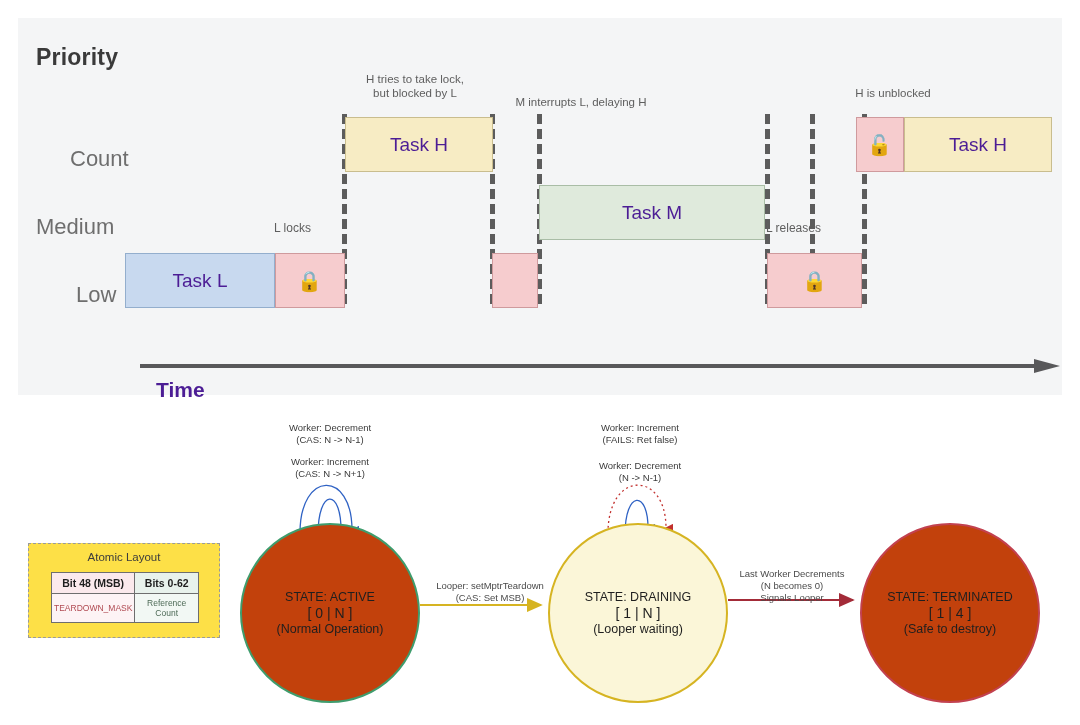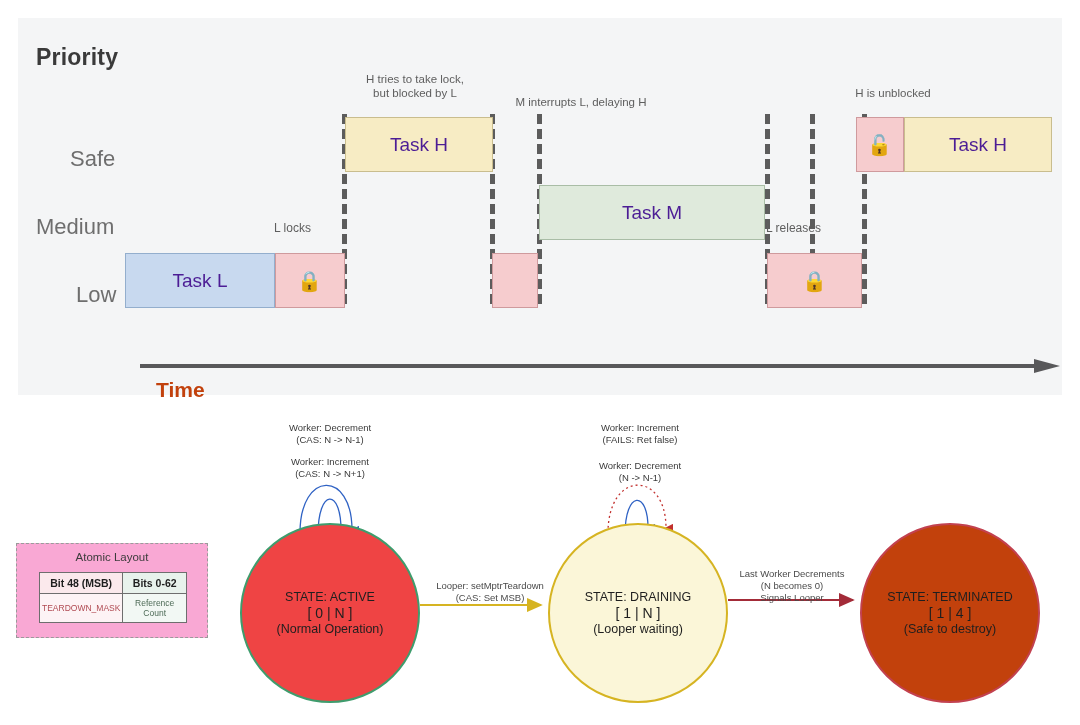--- a/index.html
+++ b/index.html
@@ -5,21 +5,21 @@
   html,body{margin:0;padding:0;background:#ffffff;}
   body{width:1080px;height:725px;position:relative;overflow:hidden;
        font-family:"Liberation Sans","DejaVu Sans",sans-serif;color:#3c3c3c;}
 
   
   #timeline-panel{position:absolute;left:18px;top:18px;width:1044px;height:377px;
        background:#f4f5f6;}
   #priority-axis-label{position:absolute;left:18px;top:26px;font-size:23px;
        font-weight:bold;color:#3a3a3a;letter-spacing:.2px;}
   #time-axis-label{position:absolute;left:138px;top:360px;font-size:21px;
-       font-weight:bold;color:#c2410c;}
+       font-weight:bold;color:#4c1d95;}
 
   .row-label{position:absolute;font-size:22px;color:#6e6e6e;}
   #row-label-high{left:52px;top:128px;}
   #row-label-medium{left:18px;top:196px;}
   #row-label-low{left:58px;top:264px;}
 
   
   .vguide{position:absolute;width:0;border-left:5px dashed #5c5c5c;}
 
   
@@ -35,61 +35,61 @@
            text-align:center;white-space:pre-line;}
   .tick-label{position:absolute;font-size:12px;color:#5e5e5e;}
 
   
   #time-arrow{position:absolute;left:122px;top:341px;width:920px;height:14px;}
 
   
   #state-panel{position:absolute;left:0;top:400px;width:1080px;height:325px;}
 
   
-  #atomic-layout{position:absolute;left:16px;top:143px;width:192px;height:95px;
-      border:1px dashed #9a9a9a;box-sizing:border-box;background:#f9a8d4;}
+  #atomic-layout{position:absolute;left:28px;top:143px;width:192px;height:95px;
+      border:1px dashed #9a9a9a;box-sizing:border-box;background:#fde047;}
   #atomic-layout-title{position:absolute;top:7px;left:0;width:100%;text-align:center;
       font-size:11.5px;color:#3c3c3c;}
   #atomic-table{position:absolute;left:22px;top:28px;width:148px;
       border-collapse:collapse;font-size:10px;}
   #atomic-table td{border:1px solid #6e6e6e;text-align:center;padding:4px 2px;}
   .cell-msb-head{background:#fbe9ec;font-weight:bold;font-size:10.5px;color:#1e1e1e;}
   .cell-bits-head{background:#e8f2ec;font-weight:bold;font-size:10.5px;color:#1e1e1e;}
   .cell-msb-sub{background:#fdf3f5;color:#b04a52;font-size:8.5px;}
   .cell-bits-sub{background:#f2f8f4;color:#4e6b57;font-size:8.5px;}
 
   
   .state-circle{position:absolute;border-radius:50%;box-sizing:border-box;
       display:flex;flex-direction:column;align-items:center;justify-content:center;
       text-align:center;line-height:16px;}
   .state-circle .s-title{font-size:12.5px;color:#1f1f1f;}
   .state-circle .s-bits{font-size:14px;color:#1f1f1f;}
   .state-circle .s-note{font-size:12.5px;color:#1f1f1f;}
   #state-active{left:240px;top:123px;width:180px;height:180px;
-      background:#ef4444;border:2px double #3f9c6d;}
+      background:#c2410c;border:2px double #3f9c6d;}
   #state-draining{left:548px;top:123px;width:180px;height:180px;
       background:#fbf6d8;border:2px double #d6b422;}
   #state-terminated{left:860px;top:123px;width:180px;height:180px;
       background:#c2410c;border:2px double #c2414f;}
 
   .edge-label{position:absolute;font-size:9.5px;color:#4a4a4a;text-align:center;
       line-height:12px;white-space:pre-line;}
   .loop-label{position:absolute;font-size:9.5px;color:#3a3a3a;text-align:center;
       line-height:12px;white-space:pre-line;}
 
   svg.overlay{position:absolute;left:0;top:0;pointer-events:none;}
 </style>
 </head>
 <body>
 
 <div id="timeline-panel">
 
   <div id="priority-axis-label">Priority</div>
 
-  <div class="row-label" id="row-label-high">Safe</div>
+  <div class="row-label" id="row-label-high">Count</div>
   <div class="row-label" id="row-label-medium">Medium</div>
   <div class="row-label" id="row-label-low">Low</div>
 
   <div class="vguide" style="left:324px;top:96px;height:190px;"></div>
   <div class="vguide" style="left:472px;top:96px;height:190px;"></div>
   <div class="vguide" style="left:519px;top:96px;height:190px;"></div>
   <div class="vguide" style="left:747px;top:96px;height:190px;"></div>
   <div class="vguide" style="left:792px;top:96px;height:190px;"></div>
   <div class="vguide" style="left:844px;top:96px;height:190px;"></div>
 

